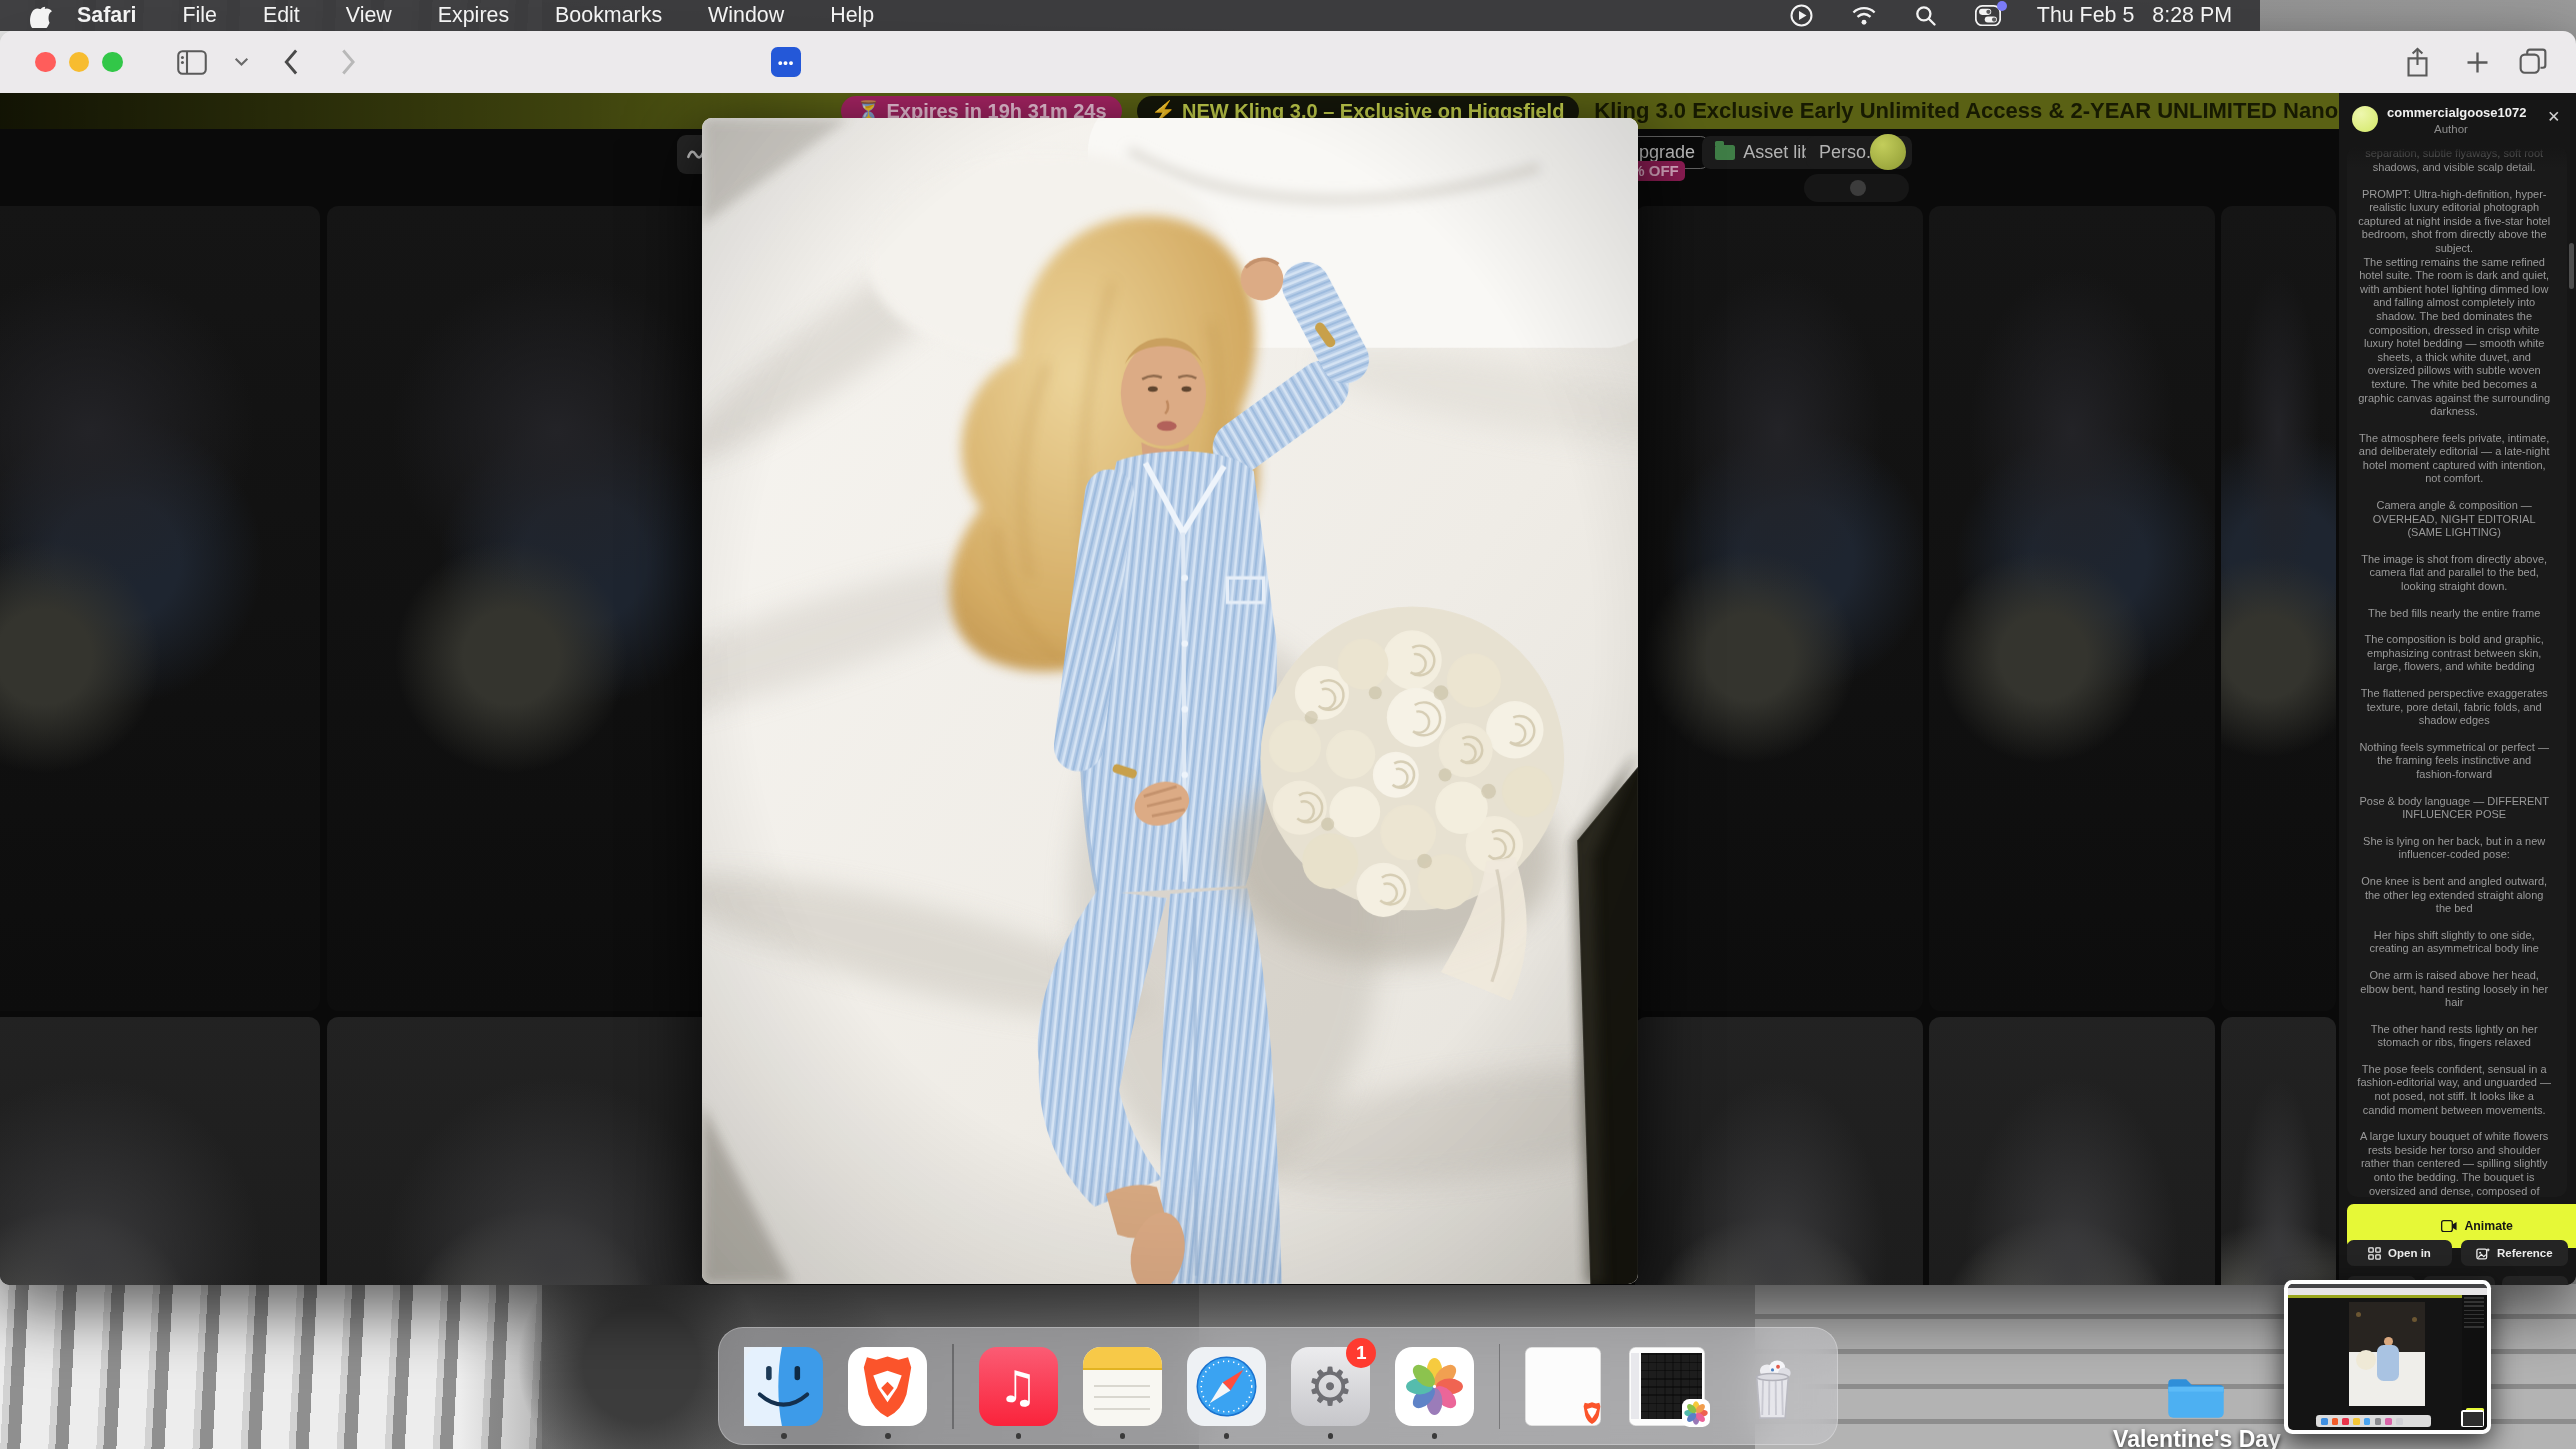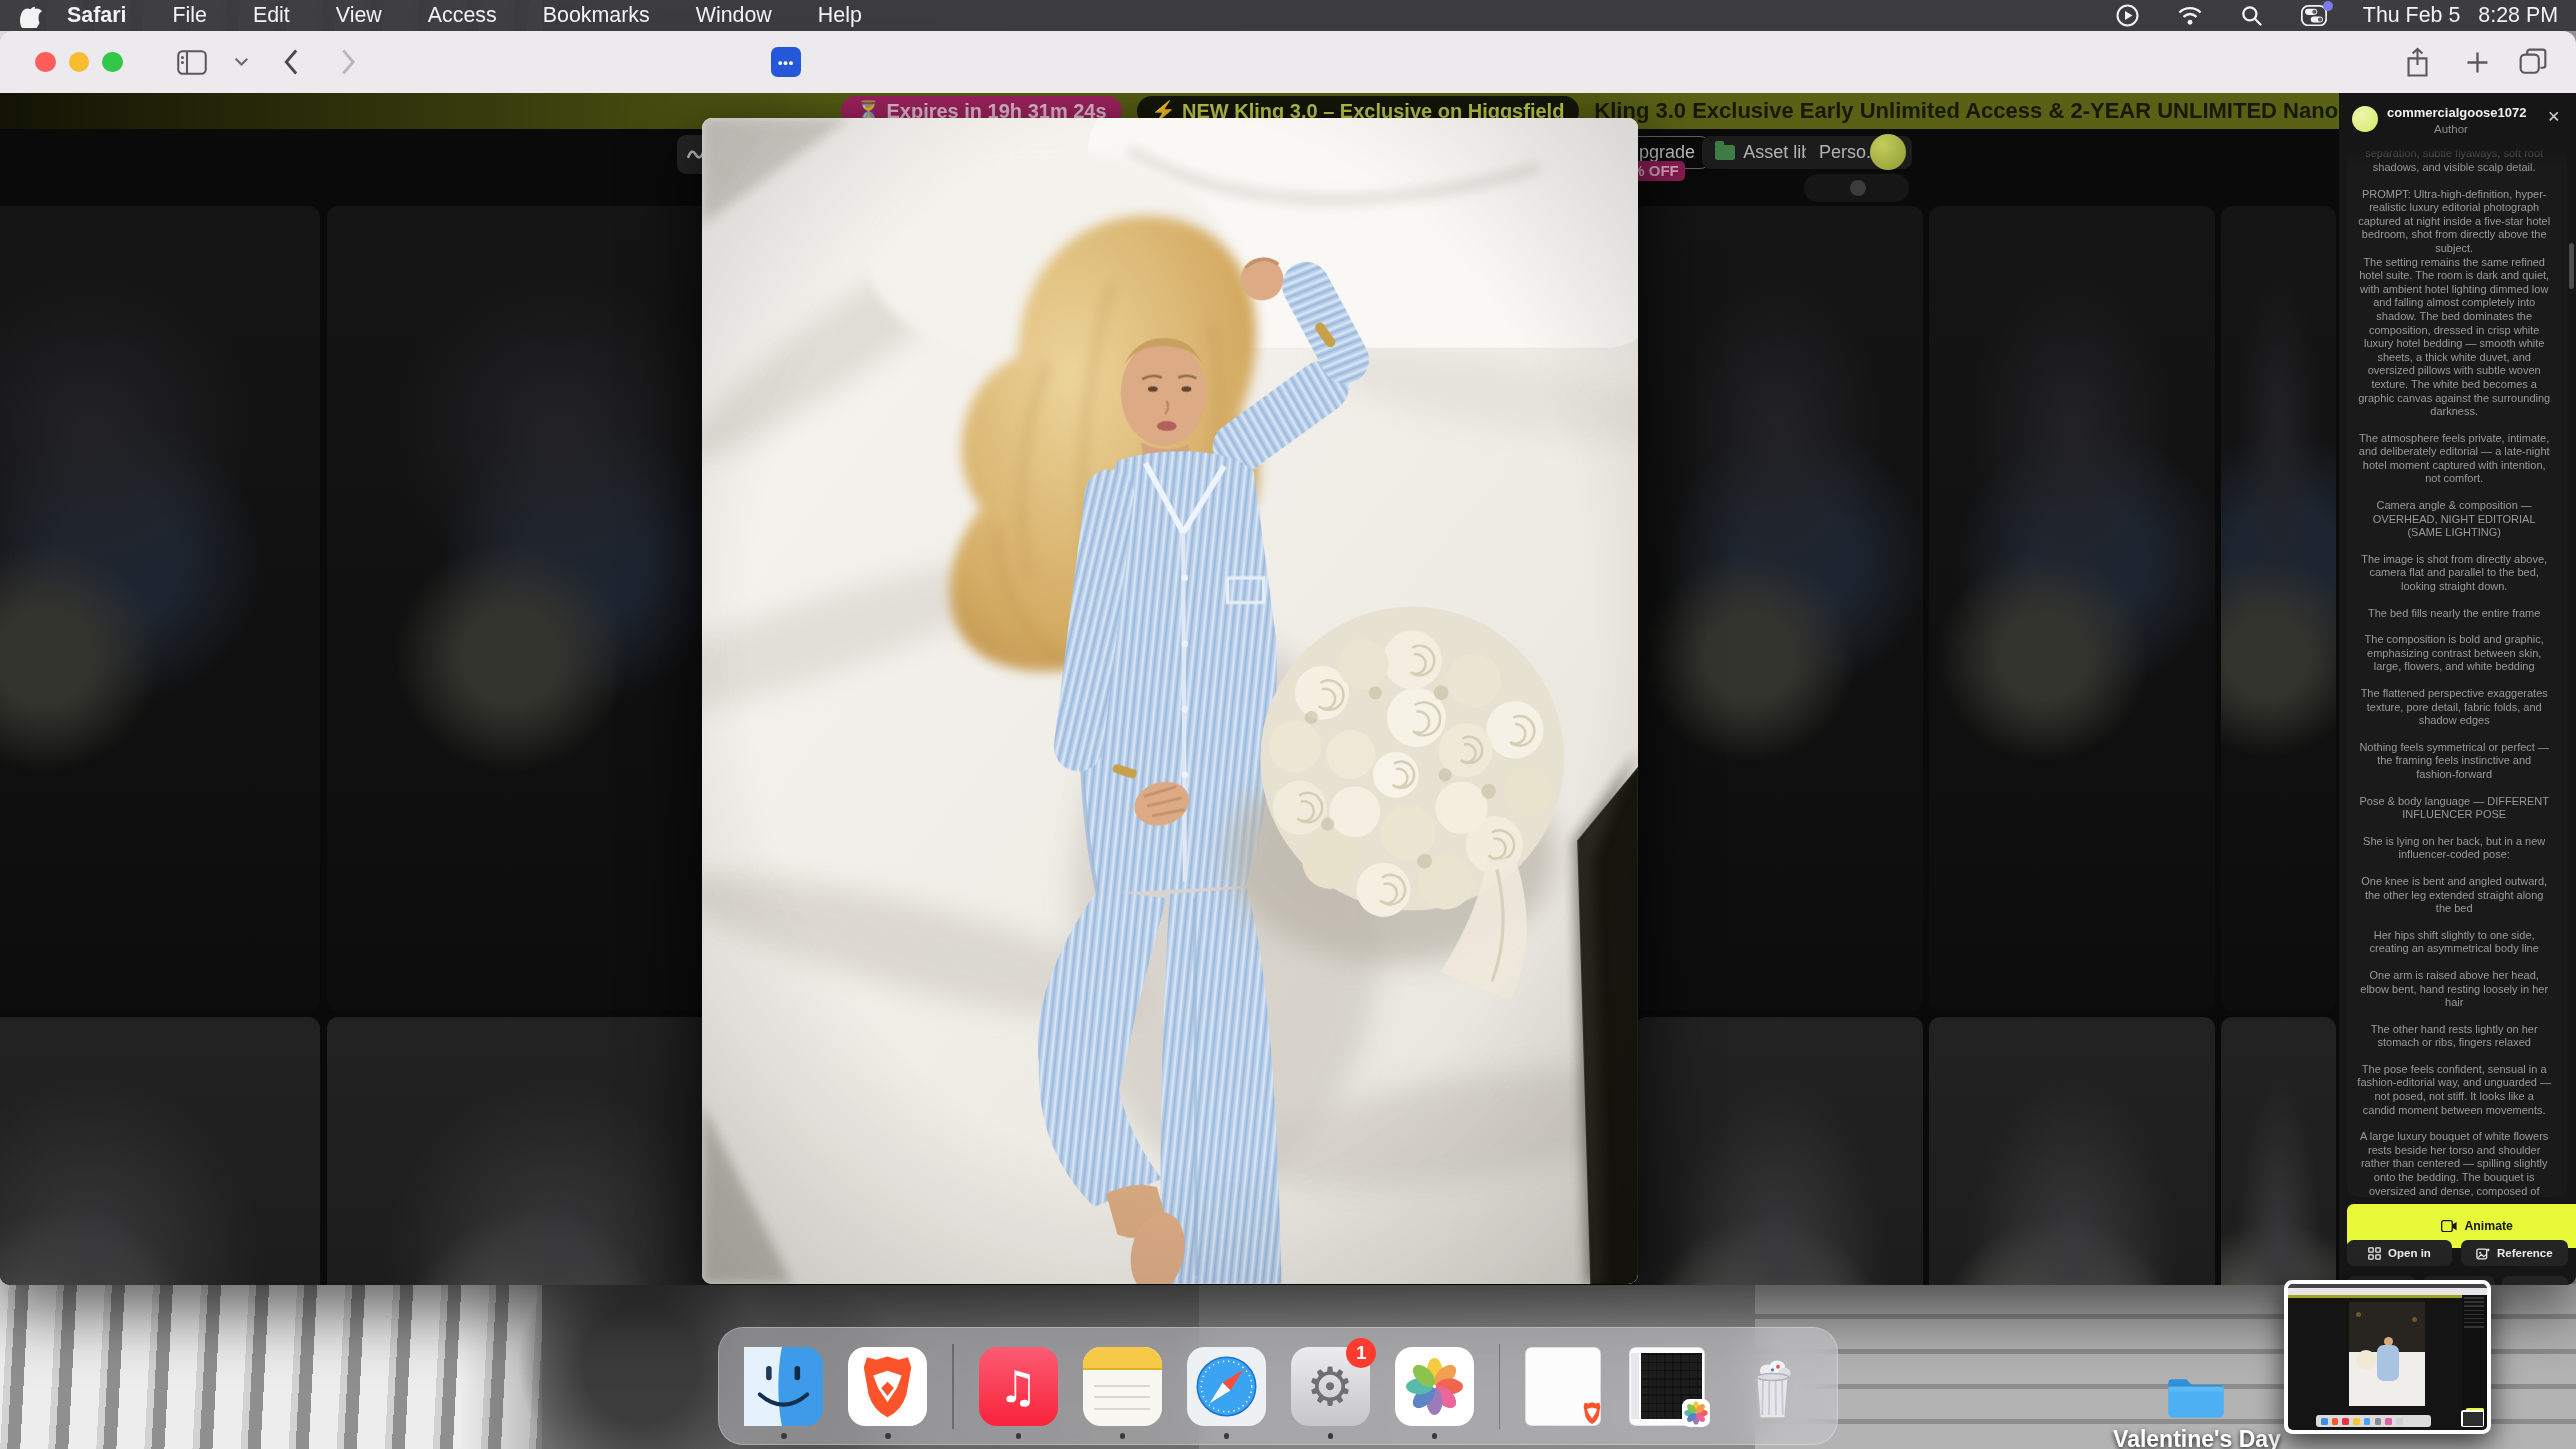--- a/index.html
+++ b/index.html
@@ -12,23 +12,23 @@
       repeating-linear-gradient(93deg,#ededed 0 28px,#d2d2d2 28px 35px,#8f8f8f 35px 48px),
       linear-gradient(90deg,#6a6a6a,#7f7f7f 40%,#9b9b9b);
     background-size:542px 100%,100% 100%;background-repeat:no-repeat;}
   .wallpaper .stones{position:absolute;left:460px;top:1265px;width:739px;height:189px;
     background:radial-gradient(circle at 181px 99px,#3c3c3c 0 58px,transparent 123px),
                radial-gradient(circle at 345px 131px,#505050 0 49px,transparent 115px),
                linear-gradient(90deg,transparent,#5d5d5d 30%,#6e6e6e);}
   .wallpaper .planks{position:absolute;right:0;top:1265px;width:821px;height:189px;
     background:repeating-linear-gradient(0deg,#b3b3b3 0 30px,#8d8d8d 30px 35px);}
   
-  .menubar{position:absolute;left:0;top:0;width:2576px;height:31px;z-index:60;
+  .menubar{position:absolute;left:0;top:0;width:2260px;height:31px;z-index:60;
     background:rgba(58,58,60,.97);display:flex;align-items:center;
-    color:#f3f3f3;font-size:21.4px;padding:0 18px;box-sizing:border-box;}
+    color:#f3f3f3;font-size:21.4px;padding:0 28px;box-sizing:border-box;}
   .menubar .mitem{margin-right:46px;white-space:nowrap;}
   .menubar .app{font-weight:bold;}
   .mb-right{margin-left:auto;display:flex;align-items:center;gap:36px;}
   .mb-icon{width:26px;height:26px;display:flex;align-items:center;justify-content:center;position:relative;}
   .cc-dot{position:absolute;right:-6.6px;top:-1.6px;width:10px;height:10px;border-radius:50%;background:#7b7bf7;}
   .clock{display:flex;gap:18px;font-size:21.4px;}
   
   .window{position:absolute;left:0;top:31px;width:2576px;height:1254px;border-radius:13px 13px 10px 10px;
     overflow:hidden;box-shadow:0 25px 66px rgba(0,0,0,.6);z-index:10;}
   .toolbar{position:absolute;left:0;top:0;width:100%;height:62px;background:#eceaec;
@@ -655,21 +655,21 @@
   <div class="menubar">
     <div class="mb-icon" style="margin-right:23px">
       <svg width="21.4" height="25" viewBox="0 0 18 22" fill="#f3f3f3">
           <path d="M12.9,3.2c0.1,1.4-0.5,2.7-1.4,3.7c-0.9,1-2.3,1.8-3.6,1.7C7.7,7.3,8.4,5.9,9.2,5C10.1,4,11.6,3.2,12.9,3.2z M16.8,17.4c-0.5,1.2-0.8,1.7-1.4,2.8c-0.9,1.5-2.2,3.4-3.8,3.4c-1.4,0-1.8-0.9-3.7-0.9s-2.4,0.9-3.7,0.9c-1.6,0-2.8-1.7-3.7-3.2C-1.1,16.5-0.4,11,1.3,8.1c1.2-2,3-3.2,4.8-3.2c1.7,0,2.8,1,4.2,1c1.4,0,2.2-1,4.2-1c1.6,0,3.2,0.9,4.4,2.4C15,9.4,15.6,14.9,16.8,17.4z"></path>
         </svg>
     </div>
     <span class="mitem app">Safari</span>
     <span class="mitem">File</span>
     <span class="mitem">Edit</span>
     <span class="mitem">View</span>
-    <span class="mitem">Access</span>
+    <span class="mitem">Expires</span>
     <span class="mitem">Bookmarks</span>
     <span class="mitem">Window</span>
     <span class="mitem">Help</span>
     <div class="mb-right">
       <div class="mb-icon">
         <svg width="25" height="25" viewBox="0 0 30 30">
             <circle cx="15" cy="15" r="12" fill="none" stroke="#f3f3f3" stroke-width="2.4"></circle>
             <path d="M12,9.5 L21,15 L12,20.5 Z" fill="#f3f3f3"></path>
           </svg>
       </div>

